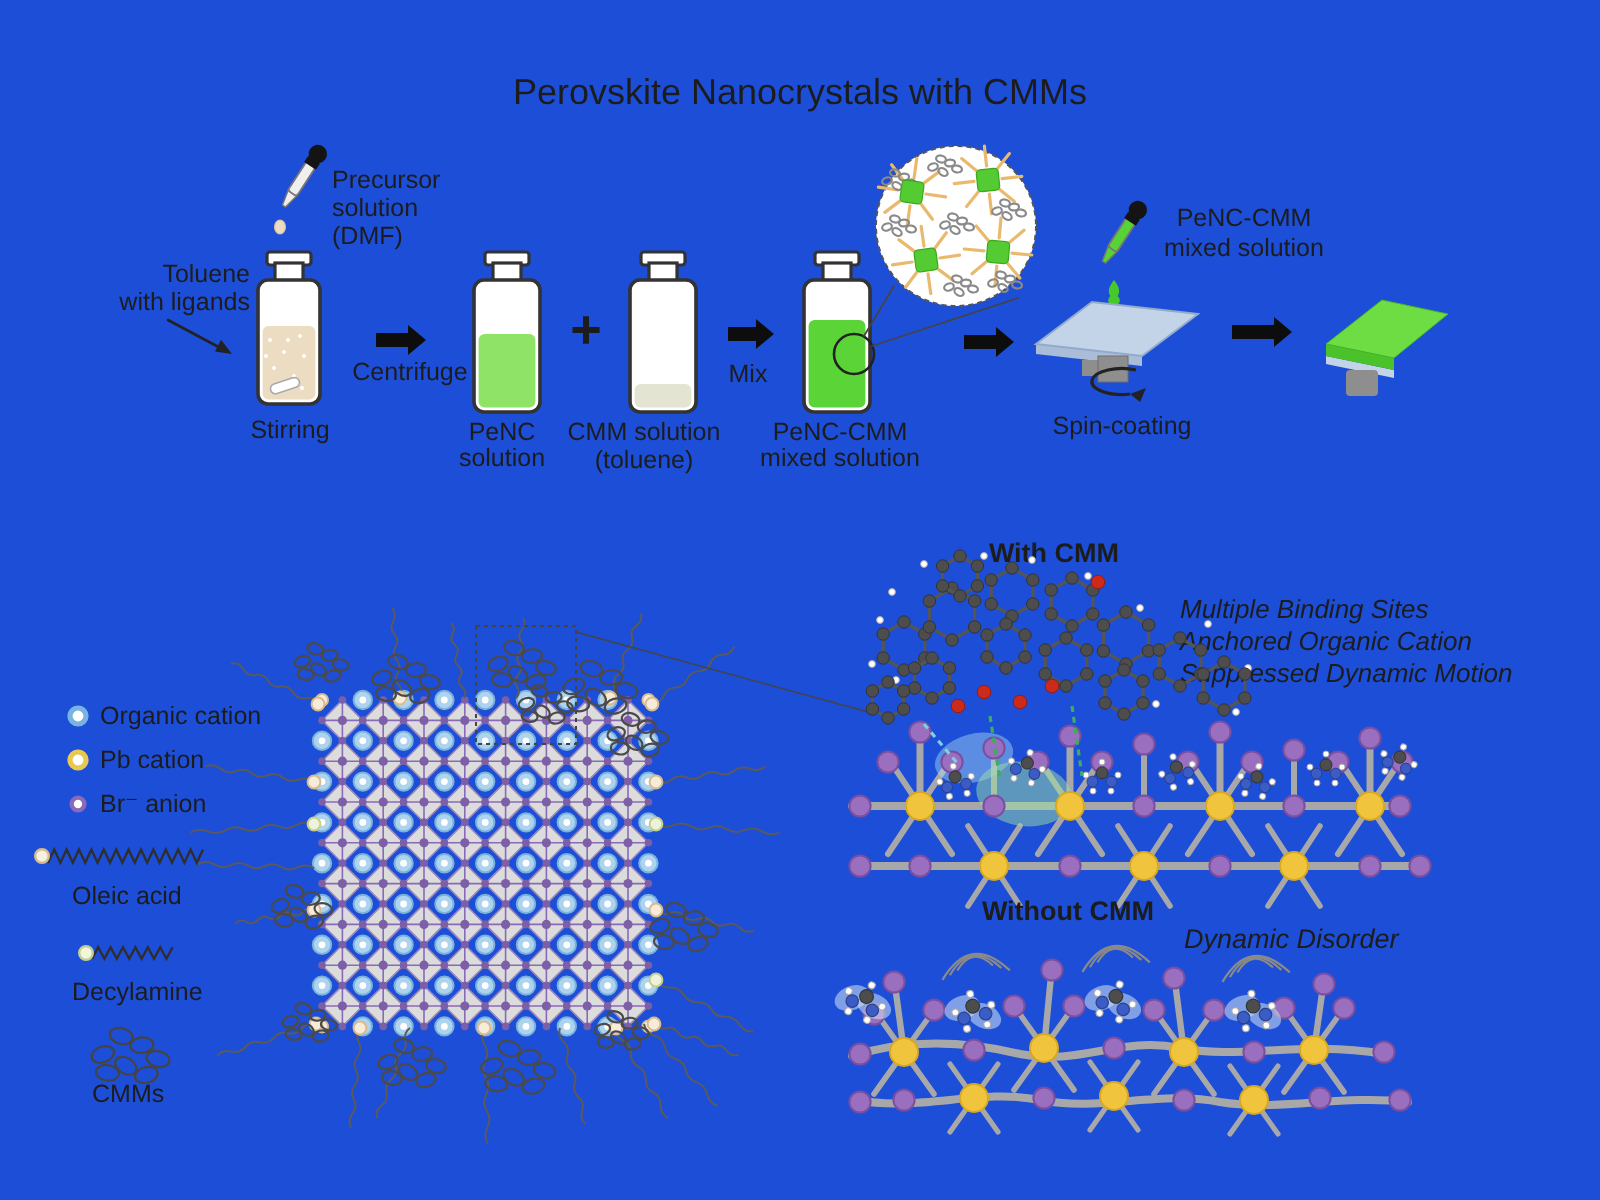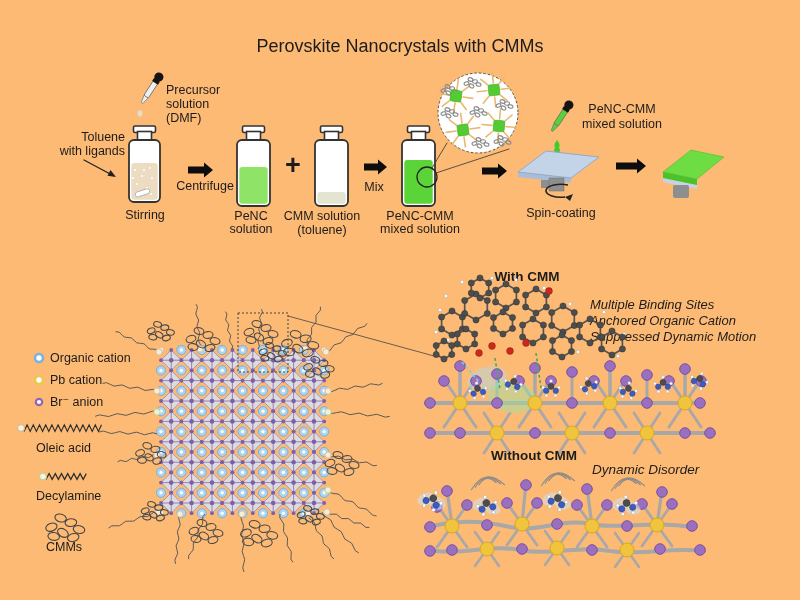--- a/index.html
+++ b/index.html
@@ -1,16 +1,16 @@
 <!DOCTYPE html>
 <html><head>
 <meta charset="utf-8">
 <style>
   html,body{margin:0;background:#fff}
-  .stage{width:800px;height:600px;position:relative;background:#fdba74;overflow:hidden}
+  .stage{width:800px;height:600px;position:relative;background:#1d4ed8;overflow:hidden}
   svg{display:block}
   .t{font-family:"Liberation Sans","DejaVu Sans",sans-serif;fill:#1c1c1c;font-size:12.5px}
   .title{font-size:18px}
   .bold{font-weight:bold;font-size:13.5px}
   .it{font-style:italic;font-size:13px}
   .plus{font-weight:bold;font-size:27px}
 </style>
 </head>
 <body>
 

